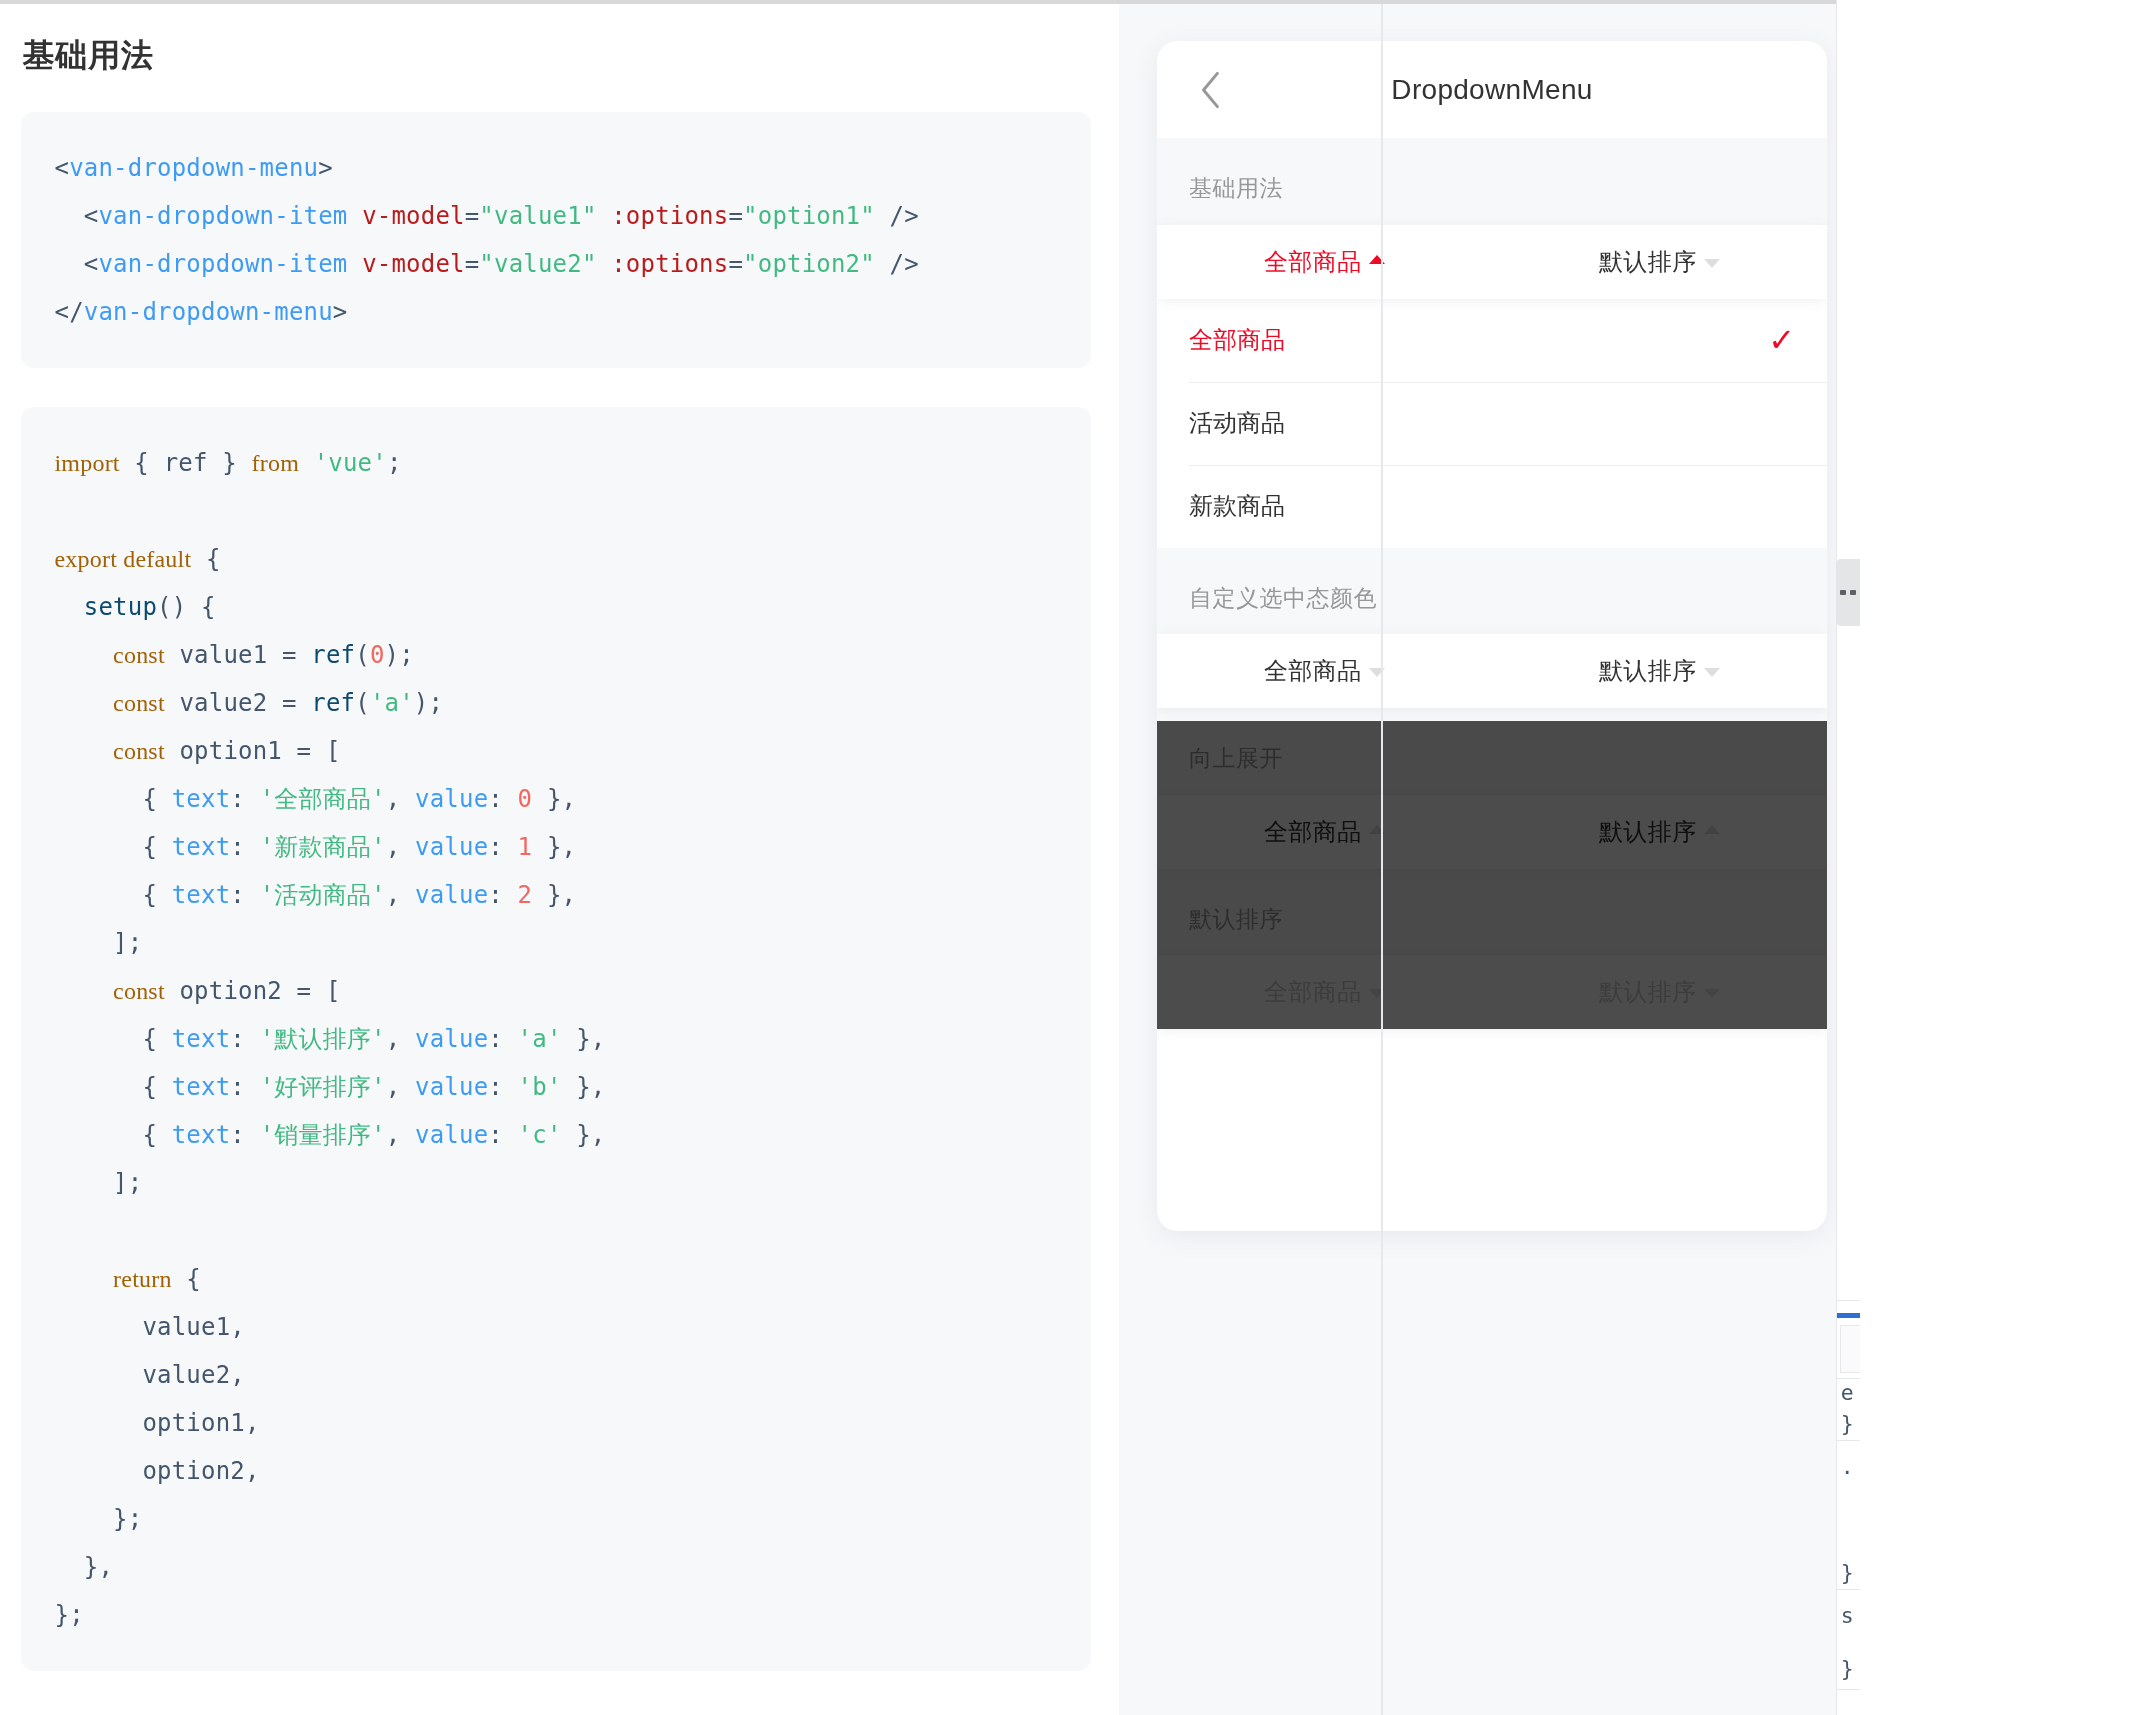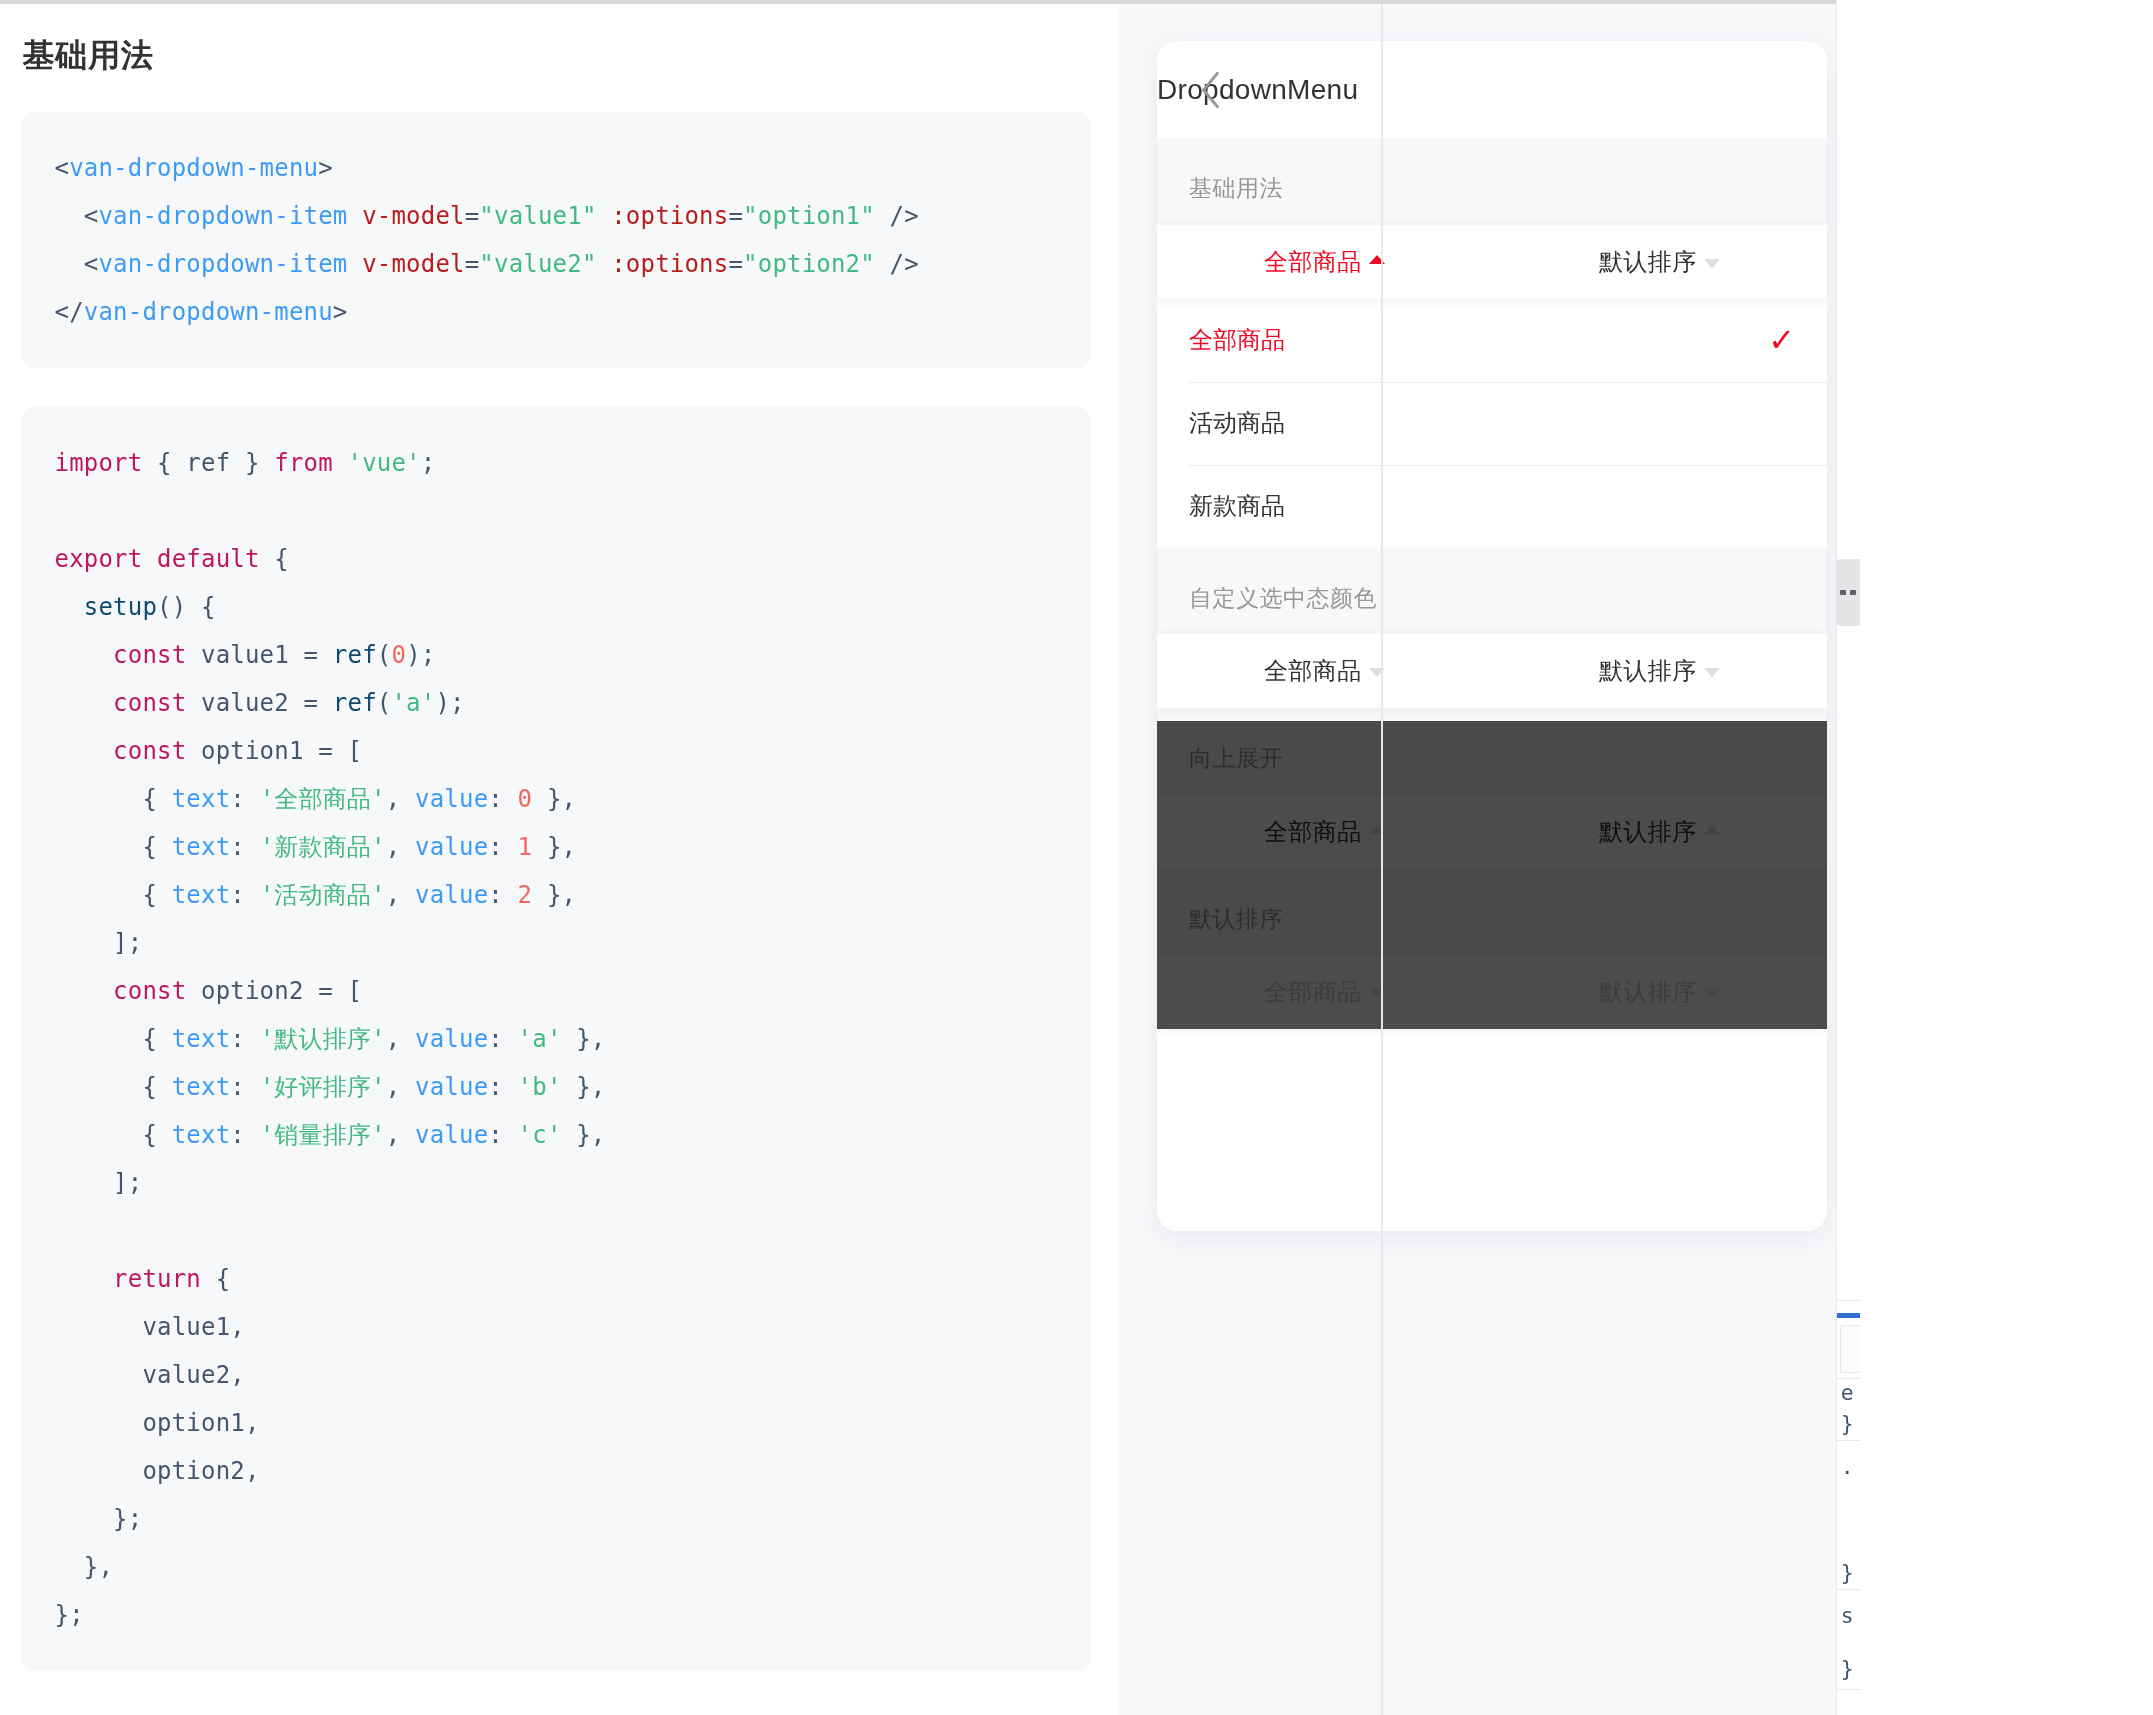--- a/index.html
+++ b/index.html
@@ -63,21 +63,21 @@
     line-height: 48px;
     color: #44566c;
     white-space: pre;
     letter-spacing: 0.2px;
   }
 
   .tok-tag    { color: #3e9bf3; }
   .tok-attr   { color: #b91c1c; }
   .tok-str    { color: #42b983; }
   .tok-punct  { color: #44566c; }
-  .tok-kw     { color: #be185d; }
+  .tok-kw     { color: #a16207; font-family: Liberation Serif, serif; }
   .tok-fn     { color: #0c4a6e; }
   .tok-key    { color: #3e9bf3; }
   .tok-num    { color: #f0685f; }
   .tok-plain  { color: #44566c; }
 
   
   .pane-divider {
     position: absolute;
     top: 3.7px;
     left: 1381px;
@@ -108,20 +108,21 @@
     box-shadow: 0 5.6px 24px rgba(100,110,130,0.10);
   }
 
   
   .phone-nav {
     position: relative;
     height: 97px;
     background: #ffffff;
     display: flex;
     align-items: center;
+    justify-content: center;
   }
   .nav-back {
     position: absolute;
     left: 32px;
     top: 50%;
     transform: translateY(-50%);
     width: 41px;
     height: 41px;
     display: flex;
     align-items: center;

